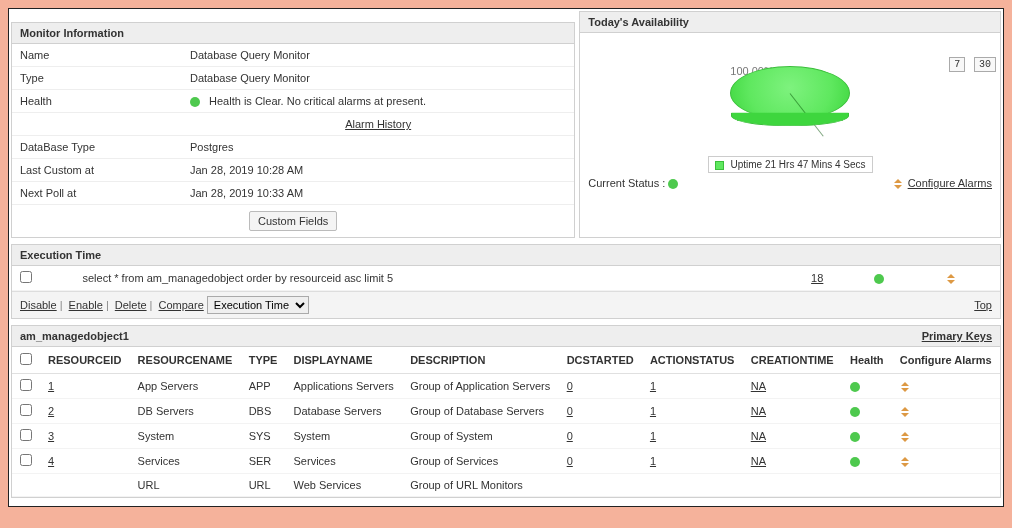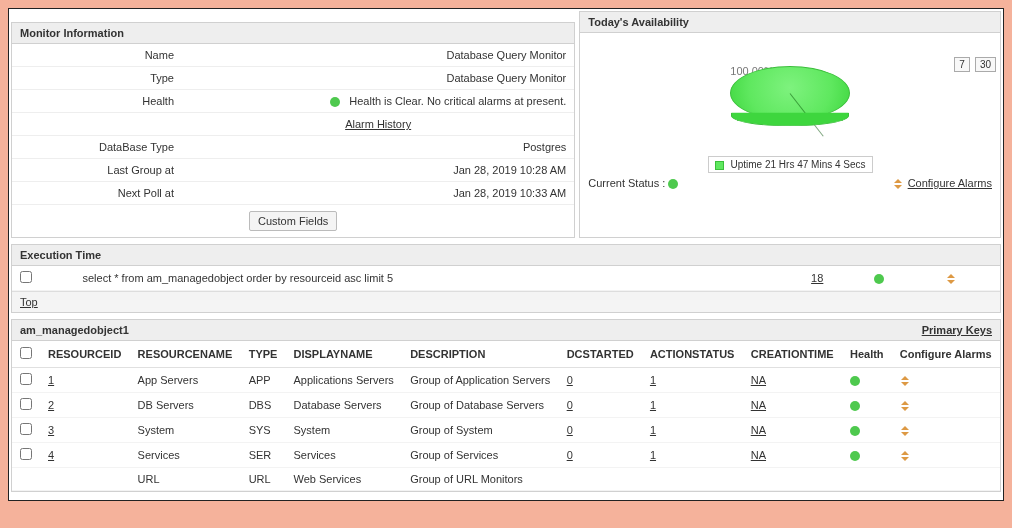--- a/index.html
+++ b/index.html
@@ -35,21 +35,20 @@
     justify-content: space-between;
     align-items: center;
   }
   .panel-body { padding: 0; }
   .kv-table { width: 100%; border-collapse: collapse; }
   .kv-table td {
     padding: 5px 8px;
     border-bottom: 1px solid #eee;
     font-size: 11px;
     vertical-align: middle;
-    text-align: right;
   }
   .kv-table td:first-child { width: 170px; color: #333; }
   .health-dot {
     display: inline-block;
     width: 10px; height: 10px;
     background: #4ec94e;
     border-radius: 50%;
     vertical-align: middle;
     margin-right: 6px;
   }
@@ -123,20 +122,21 @@
     width: 9px; height: 9px;
     background: #5fe85f;
     border: 1px solid #3bbf3b;
     vertical-align: middle;
     margin-right: 4px;
   }
   .top-right-buttons {
     position: absolute;
     right: 4px;
     top: 25px;
+    font-family: Liberation Mono, monospace;
   }
   .mini-btn {
     border: 1px solid #aaa;
     background: #f8f8f8;
     padding: 1px 4px;
     font-size: 10px;
     cursor: pointer;
     margin-left: 2px;
   }
   .avail-footer {
@@ -221,21 +221,21 @@
                 <td></td>
                 <td style="text-align:center;">
               <a class="link">Alarm History</a>
           </td>
               </tr>
           <tr>
                 <td>DataBase Type</td>
               <td>Postgres</td>
               </tr>
           <tr>
-                <td>Last Group at</td>
+                <td>Last Custom at</td>
               <td>Jan 28, 2019 10:28 AM</td>
               </tr>
           <tr>
                 <td>Next Poll at</td>
               <td>Jan 28, 2019 10:33 AM</td>
               </tr>
         </tbody>
           </table>
         <div class="panel-footer-right">
           <span class="btn">Custom Fields</span>
@@ -291,20 +291,29 @@
         <td><span class="small-arrows">
           <svg class="config-ico" viewBox="0 0 10 10">
                   <polygon points="5,0 9,4 1,4" fill="#d94"></polygon>
                   <polygon points="5,10 9,6 1,6" fill="#d94"></polygon>
                 </svg>
         </span></td>
       </tr>
     </tbody>
       </table>
     <div class="panel-actions">
+      <div class="pipe-links">
+        <a>Disable</a><span class="pipe">|</span>
+        <a>Enable</a><span class="pipe">|</span>
+        <a>Delete</a><span class="pipe">|</span>
+        <a>Compare</a>
+        <select>
+          <option>Execution Time</option>
+        </select>
+      </div>
       <a class="link">Top</a>
     </div>
   </div>
 
   <div class="panel full">
     <div class="panel-header">
       <span>am_managedobject1</span>
       <a class="link">Primary Keys</a>
     </div>
     <table class="grid">

